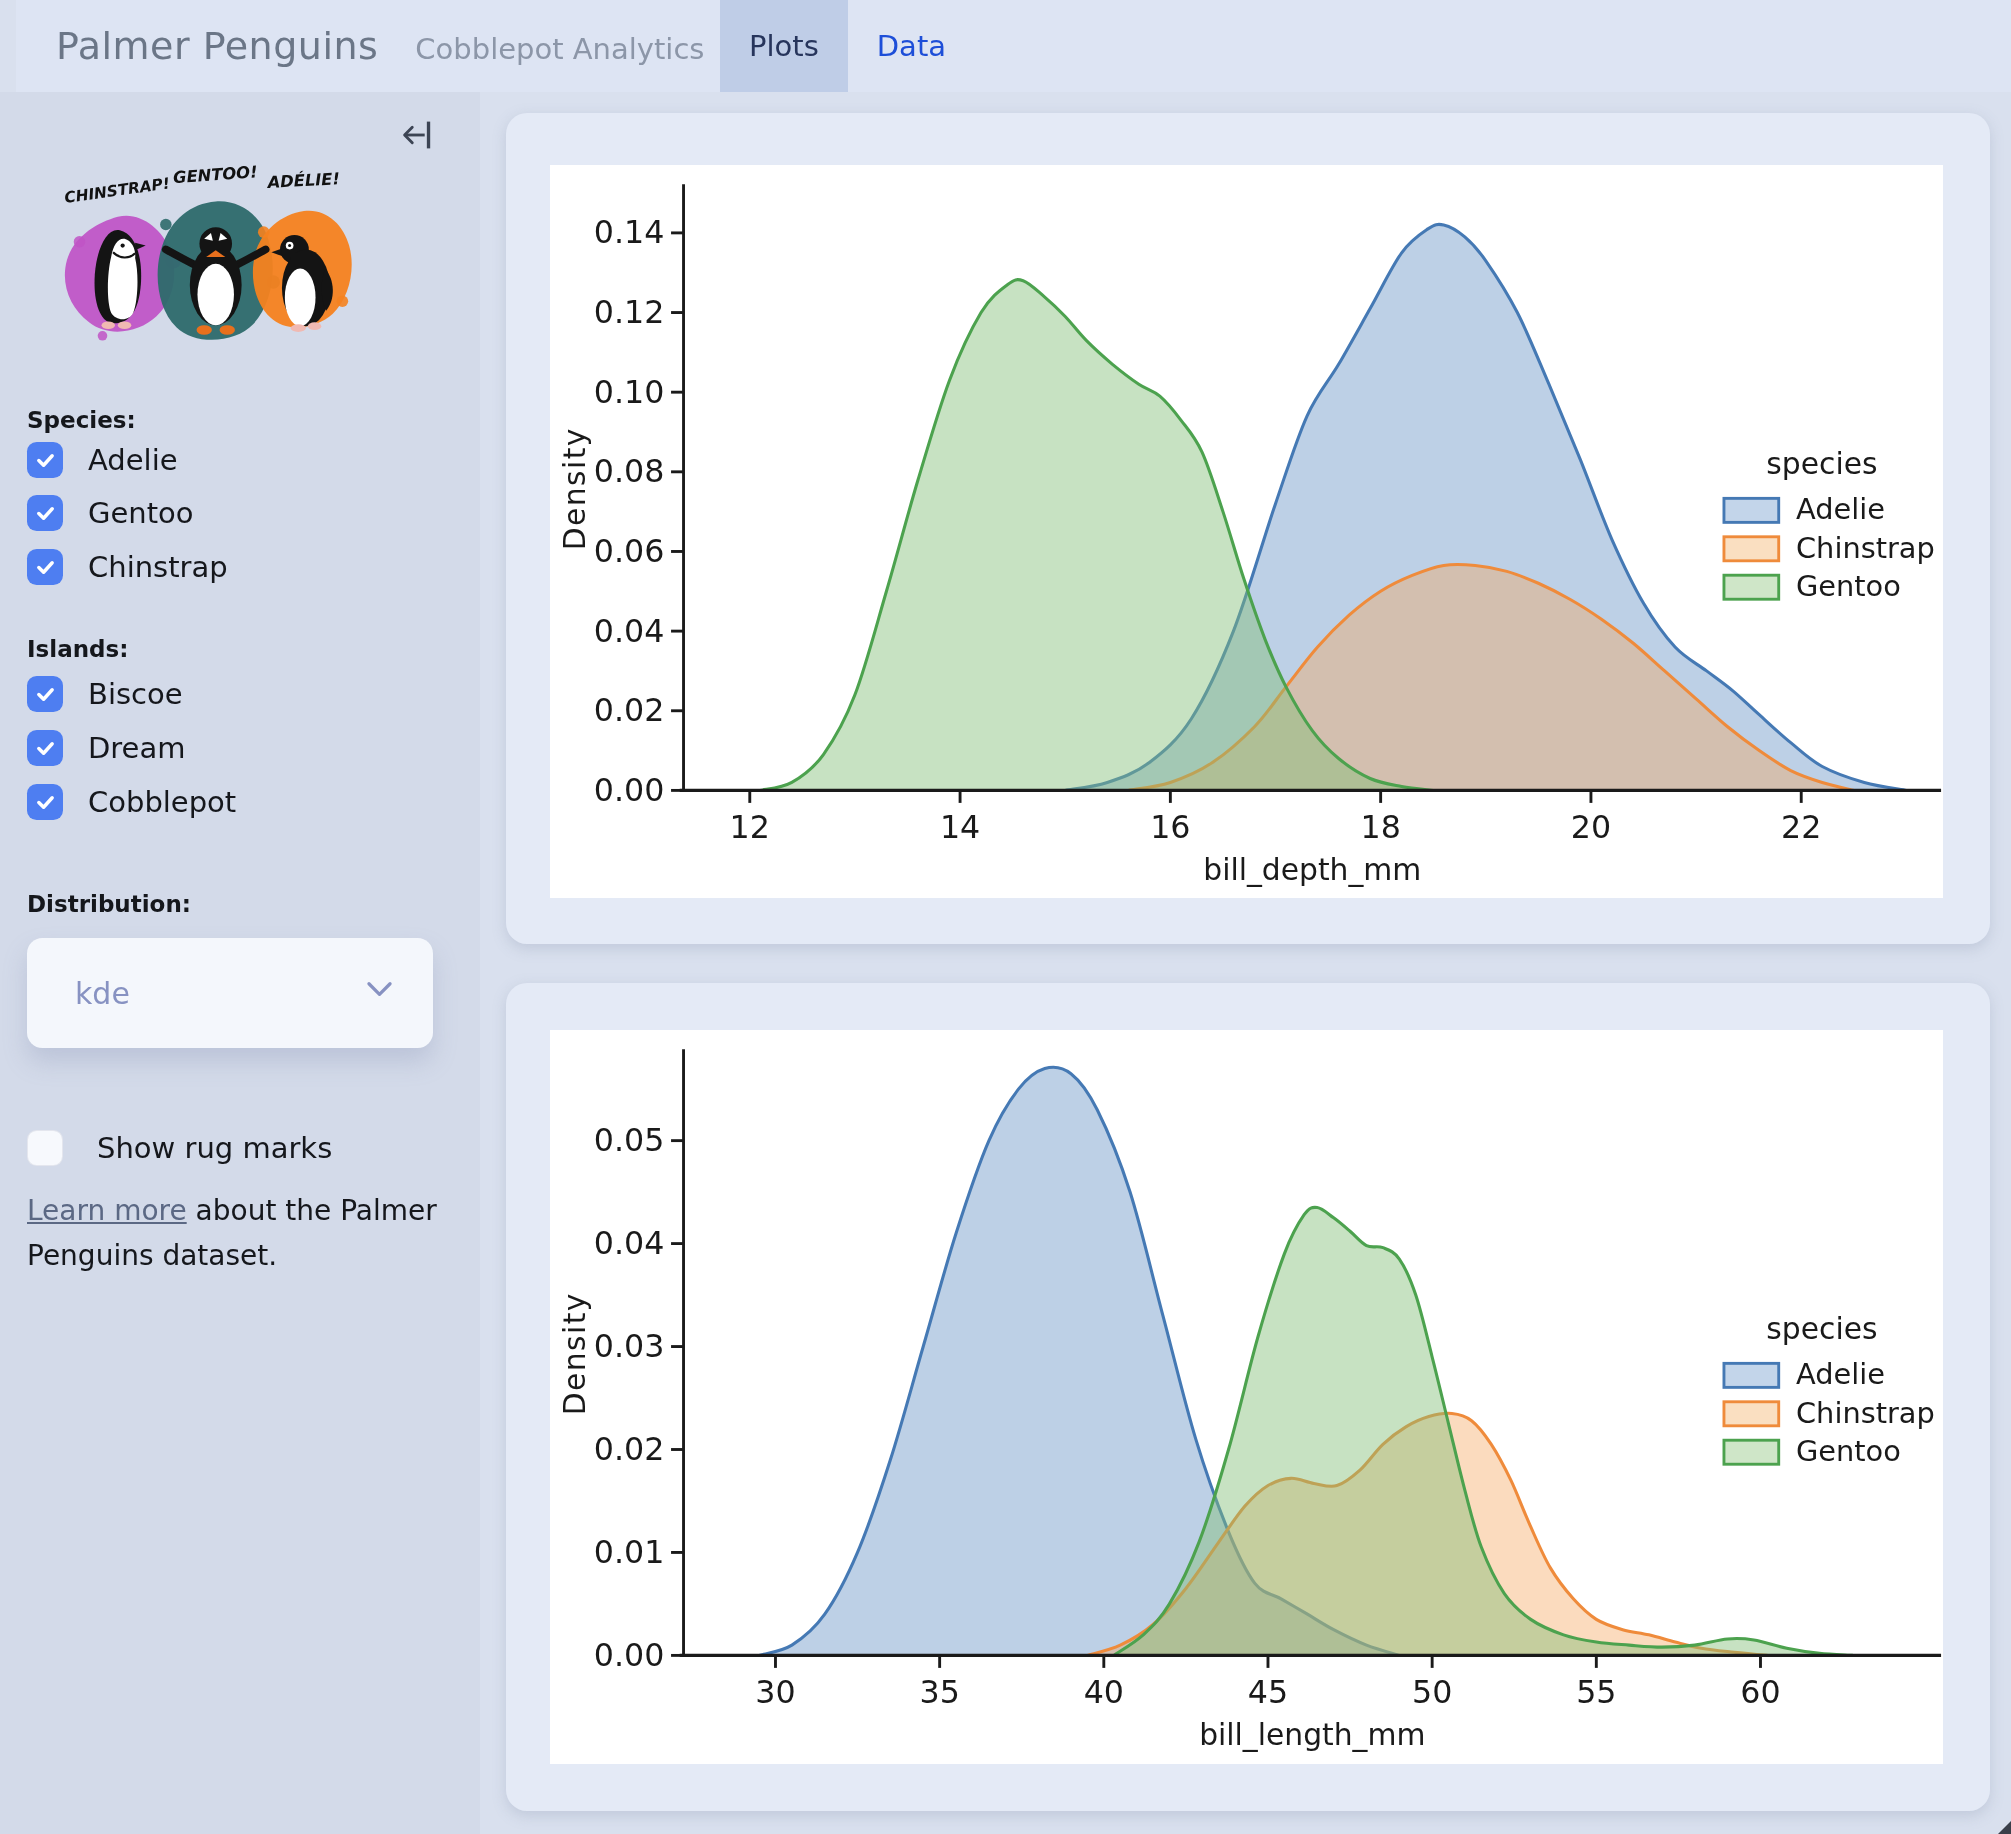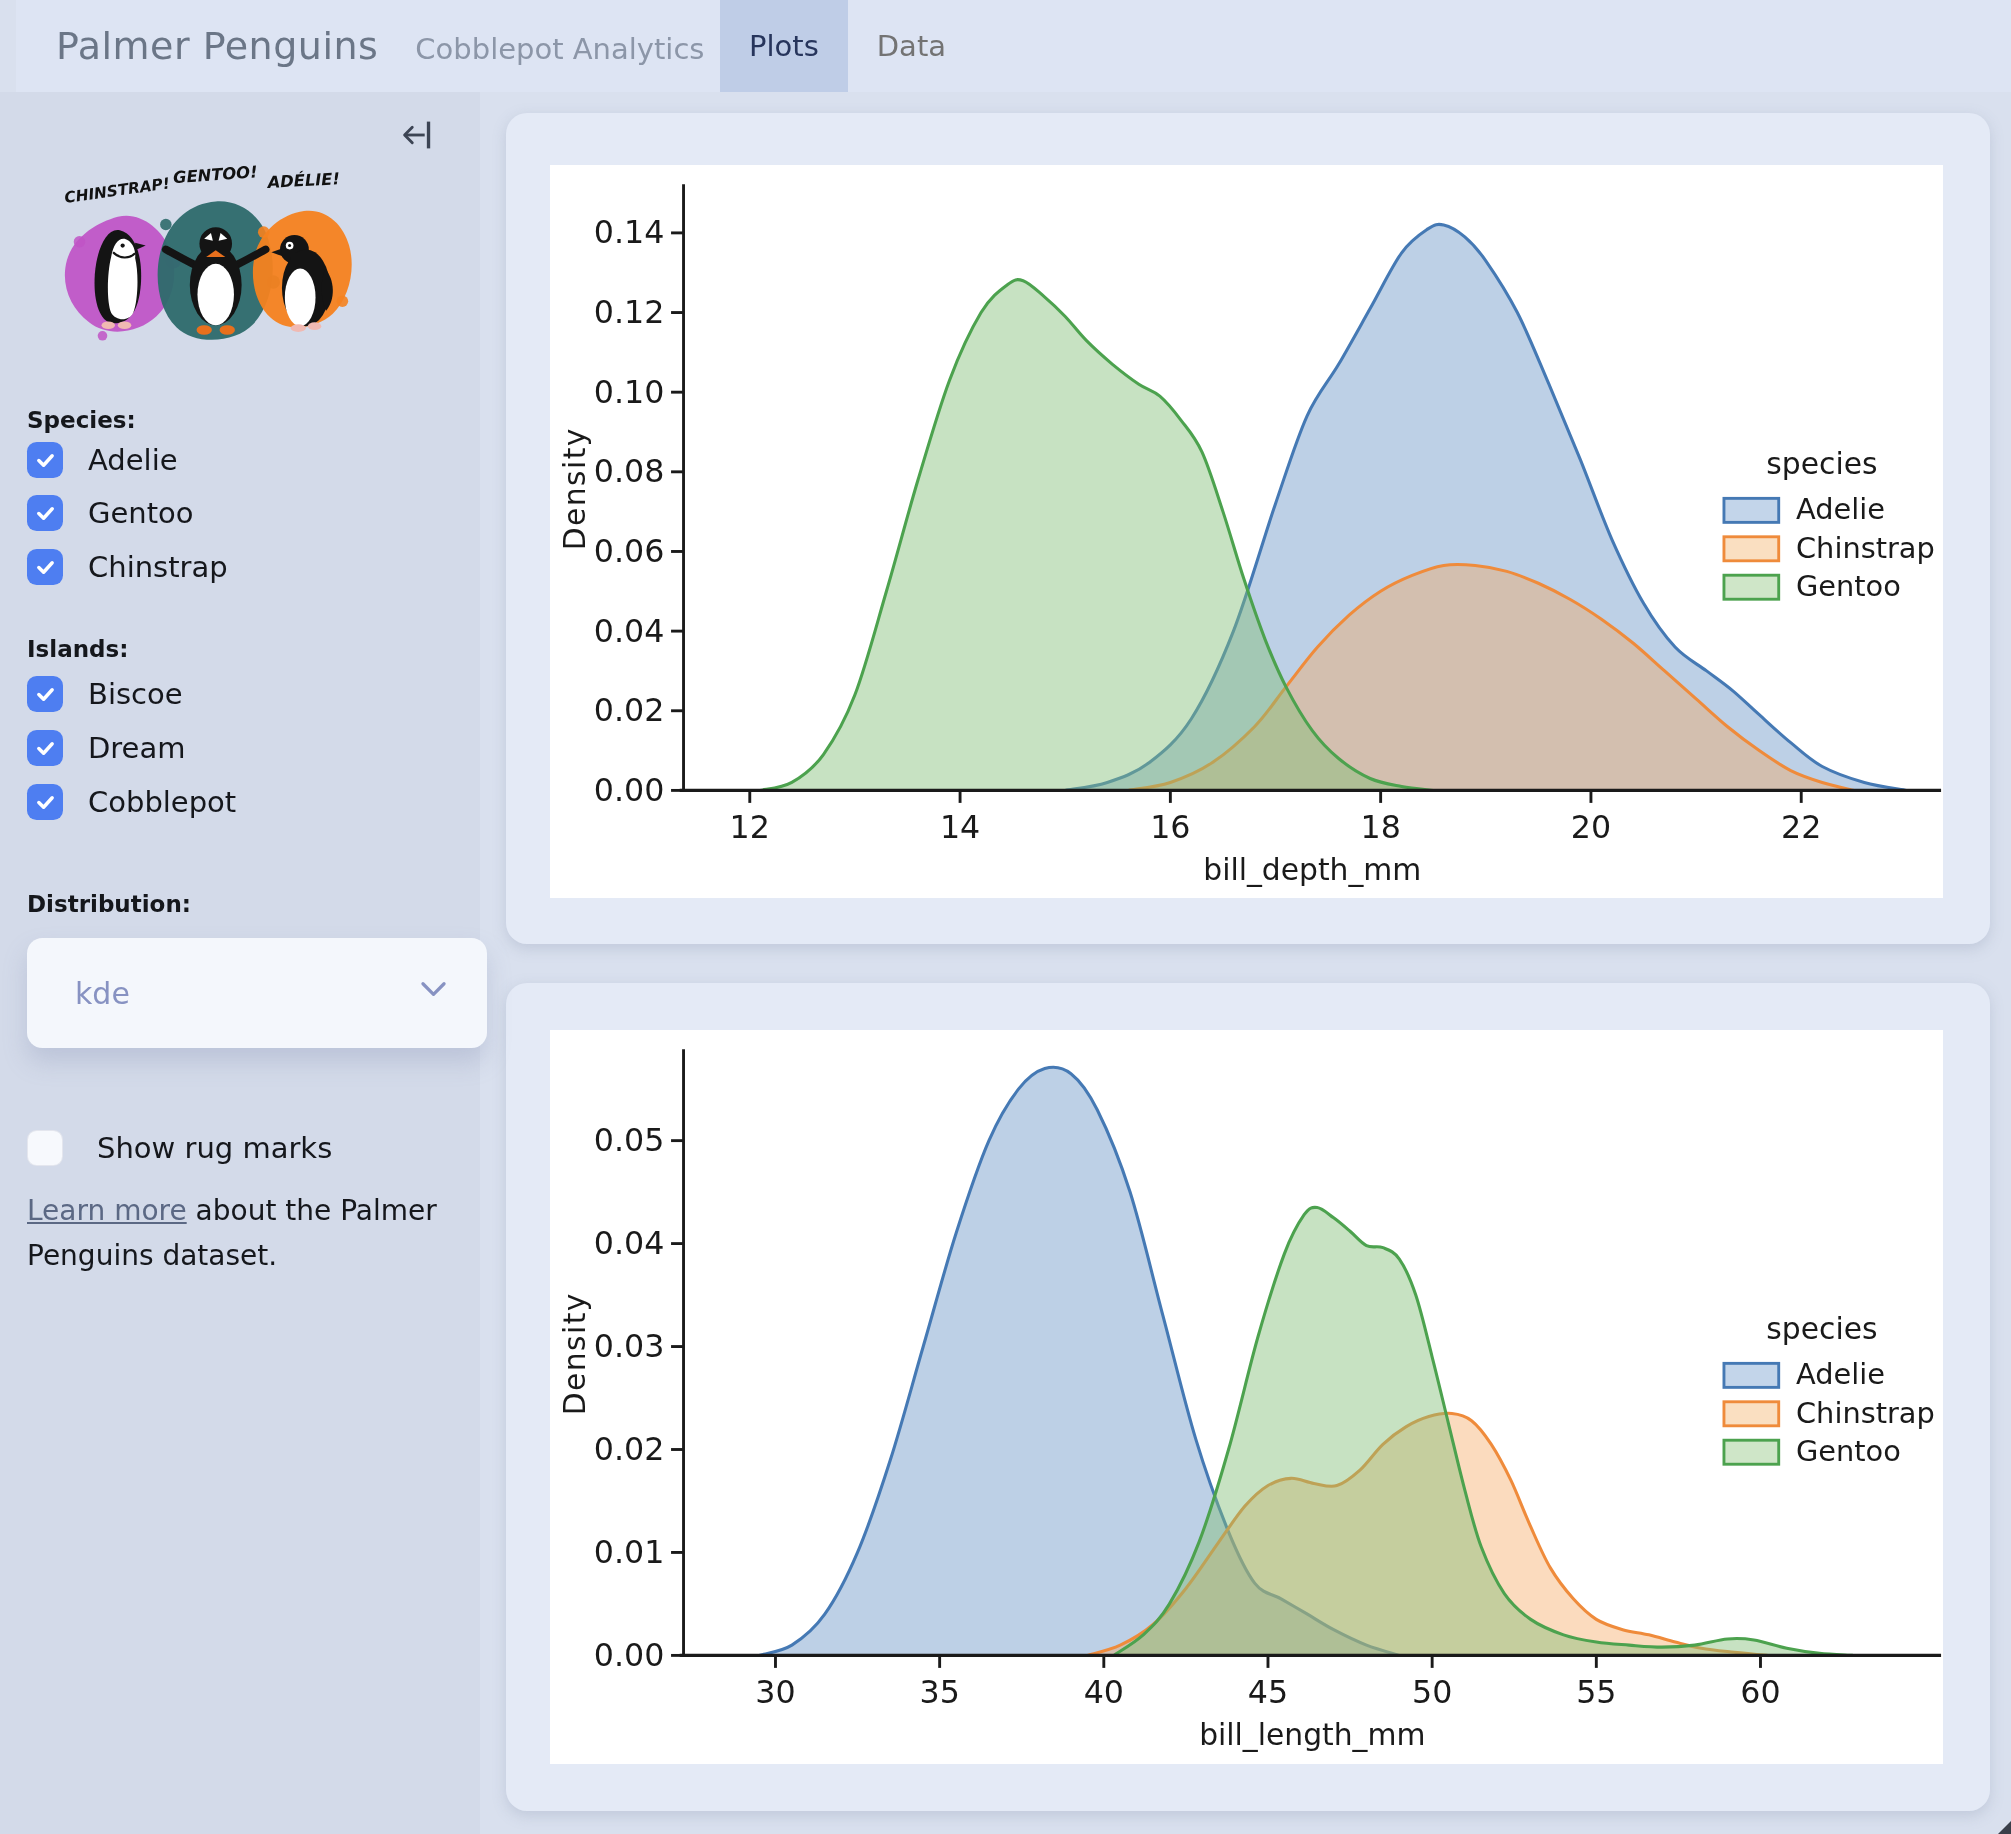--- a/index.html
+++ b/index.html
@@ -12,40 +12,40 @@
   }
   
   .header{
     position:absolute;top:0;left:16px;width:100%;height:92px;
     background:#dde4f3;display:flex;align-items:center;z-index:5;
   }
   .brand{display:flex;align-items:baseline;margin-left:40px;}
   .brand-title{font-size:38px;font-weight:500;color:#6b7687;letter-spacing:0.5px;}
   .brand-subtitle{font-size:29px;color:#8c96a8;margin-left:37px;}
   .tabs{position:absolute;left:704px;top:0;height:92px;display:flex;}
-  .tab{height:92px;display:flex;align-items:center;padding:0 29px;font-size:29px;color:#737373;cursor:pointer;}
+  .tab{height:92px;display:flex;align-items:center;padding:0 29px;font-size:29px;color:#1d4ed8;cursor:pointer;}
   .tab.active{background:#bfcde7;color:#27355c;}
   
   .sidebar{
     position:absolute;top:92px;left:0;width:480px;bottom:0;
     background:#d3dae9;z-index:4;
   }
   .collapse-btn{position:absolute;top:21px;right:40px;width:44px;height:44px;cursor:pointer;}
   .artwork{position:absolute;left:43px;top:65px;}
   .group-label{position:absolute;left:27px;font-size:23px;font-weight:700;color:#15171c;}
   .check-row{position:absolute;left:27px;display:flex;align-items:center;cursor:pointer;}
   .checkbox{
     width:36px;height:36px;border-radius:9.6px;background:#4e7ef1;flex:0 0 auto;
     display:flex;align-items:center;justify-content:center;
   }
   .checkbox.unchecked{background:#f7f9fd;border:1px solid rgba(90,100,130,.12);width:34px;height:34px;}
   .checkbox svg{display:block;}
   .check-row .lbl{margin-left:25px;font-size:29px;color:#15171c;}
   .select-box{
-    position:absolute;left:27px;top:846px;width:460px;height:110px;
+    position:absolute;left:27px;top:846px;width:406px;height:110px;
     background:#f4f7fc;border-radius:15.4px;cursor:pointer;
     box-shadow:0 13.4px 23px rgba(130,140,175,.28);
     display:flex;align-items:center;
   }
   .select-box .value{margin-left:48px;font-size:30px;color:#8792c2;}
   .select-box .chev{position:absolute;right:37px;top:40px;}
   .side-footer{
     position:absolute;left:27px;top:1097px;width:415px;
     font-size:28px;line-height:1.6;color:#15171c;
   }

